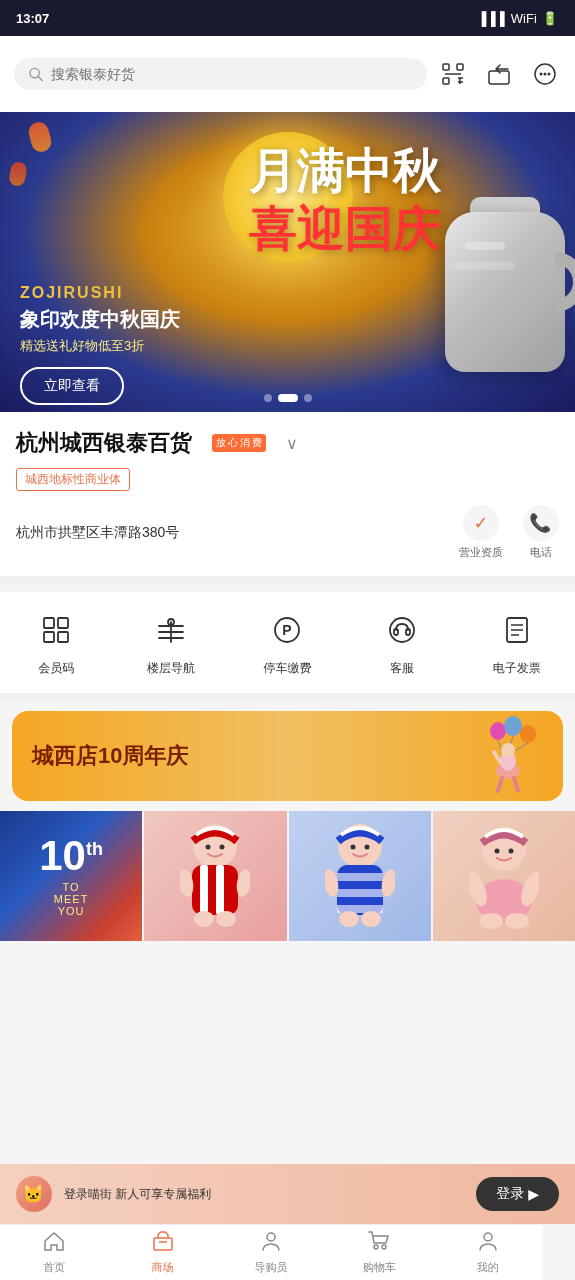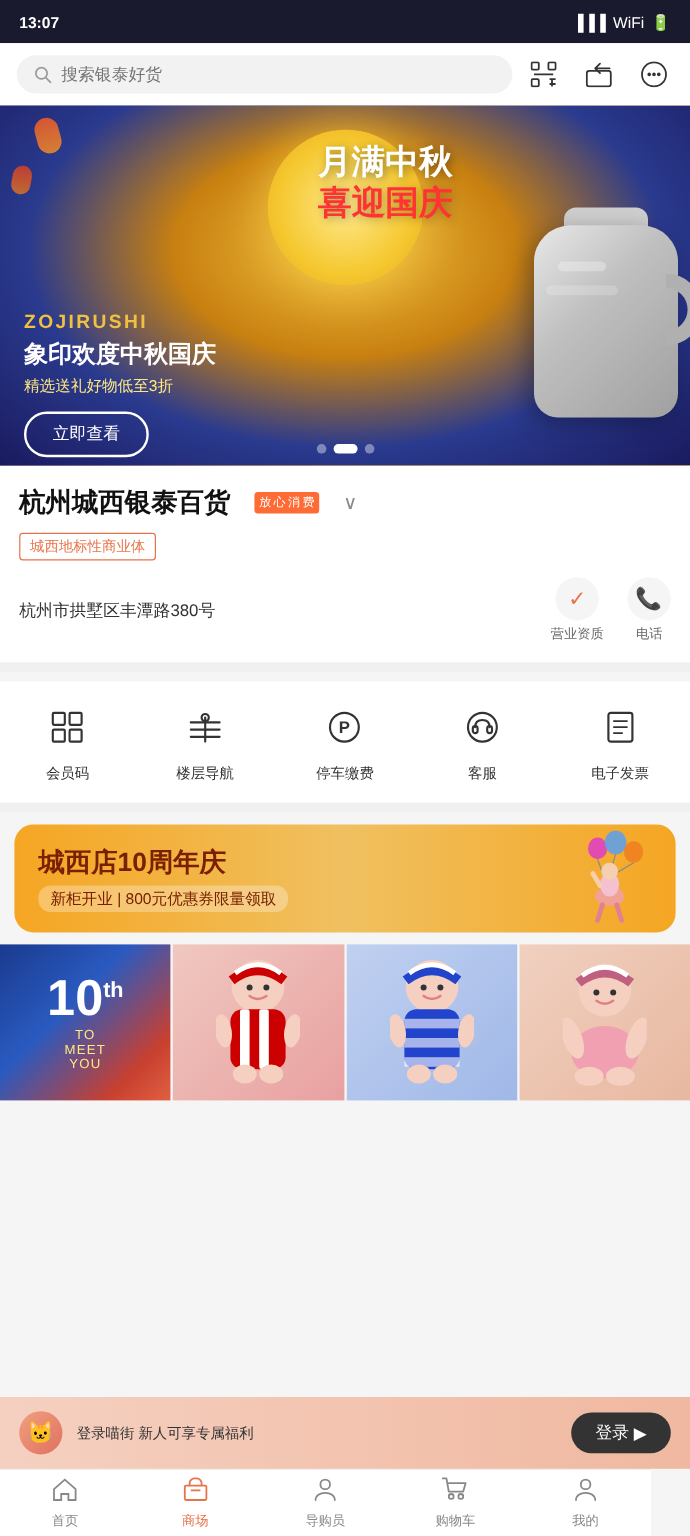--- a/index.html
+++ b/index.html
@@ -22,21 +22,21 @@
       justify-content: space-between;
       padding: 0 16px;
       font-size: 13px;
     }
     .status-bar .time { font-weight: 600; }
     .status-bar .icons { display: flex; gap: 6px; align-items: center; }
 
     
     .search-bar {
       background: #fff;
-      padding: 10px 14px;
+      padding: 22px 14px;
       display: flex;
       align-items: center;
       gap: 10px;
     }
     .search-input-wrap {
       flex: 1;
       background: #f2f2f2;
       border-radius: 20px;
       padding: 8px 14px;
       display: flex;
@@ -80,21 +80,21 @@
       top: 20px; left: 50%;
       transform: translateX(-50%);
       box-shadow: 0 0 40px rgba(255, 220, 80, 0.6);
     }
     .banner-text {
       position: absolute;
       top: 30px;
       left: 50%;
       transform: translateX(-20%);
       color: #fff;
-      font-size: 28px;
+      font-size: 48px;
       font-weight: 900;
       text-shadow: 2px 2px 8px rgba(0,0,0,0.3);
       line-height: 1.2;
       z-index: 5;
     }
     .banner-text span { display: block; }
     .banner-sub {
       position: absolute;
       top: 172px;
       left: 20px;
@@ -568,21 +568,20 @@
       </div>
       <span class="nav-label">电子发票</span>
     </div>
   </div>
 
   <div class="divider"></div>
 
   <div class="promo-banner">
     <div class="promo-content">
       <div class="promo-title">城西店10周年庆</div>
-      <div class="promo-sub">新柜开业 | 800元优惠券限量领取</div>
     </div>
     <div class="promo-figure">
 
       <svg width="90" height="80" viewBox="0 0 90 80" fill="none">
 
         <ellipse cx="40" cy="15" rx="8" ry="9" fill="#e040c0" opacity="0.9"></ellipse>
         <ellipse cx="55" cy="10" rx="9" ry="10" fill="#60a0e8" opacity="0.9"></ellipse>
         <ellipse cx="70" cy="18" rx="8" ry="9" fill="#f08020" opacity="0.9"></ellipse>
         <line x1="40" y1="24" x2="45" y2="38" stroke="#888" stroke-width="1"></line>
         <line x1="55" y1="20" x2="50" y2="36" stroke="#888" stroke-width="1"></line>

